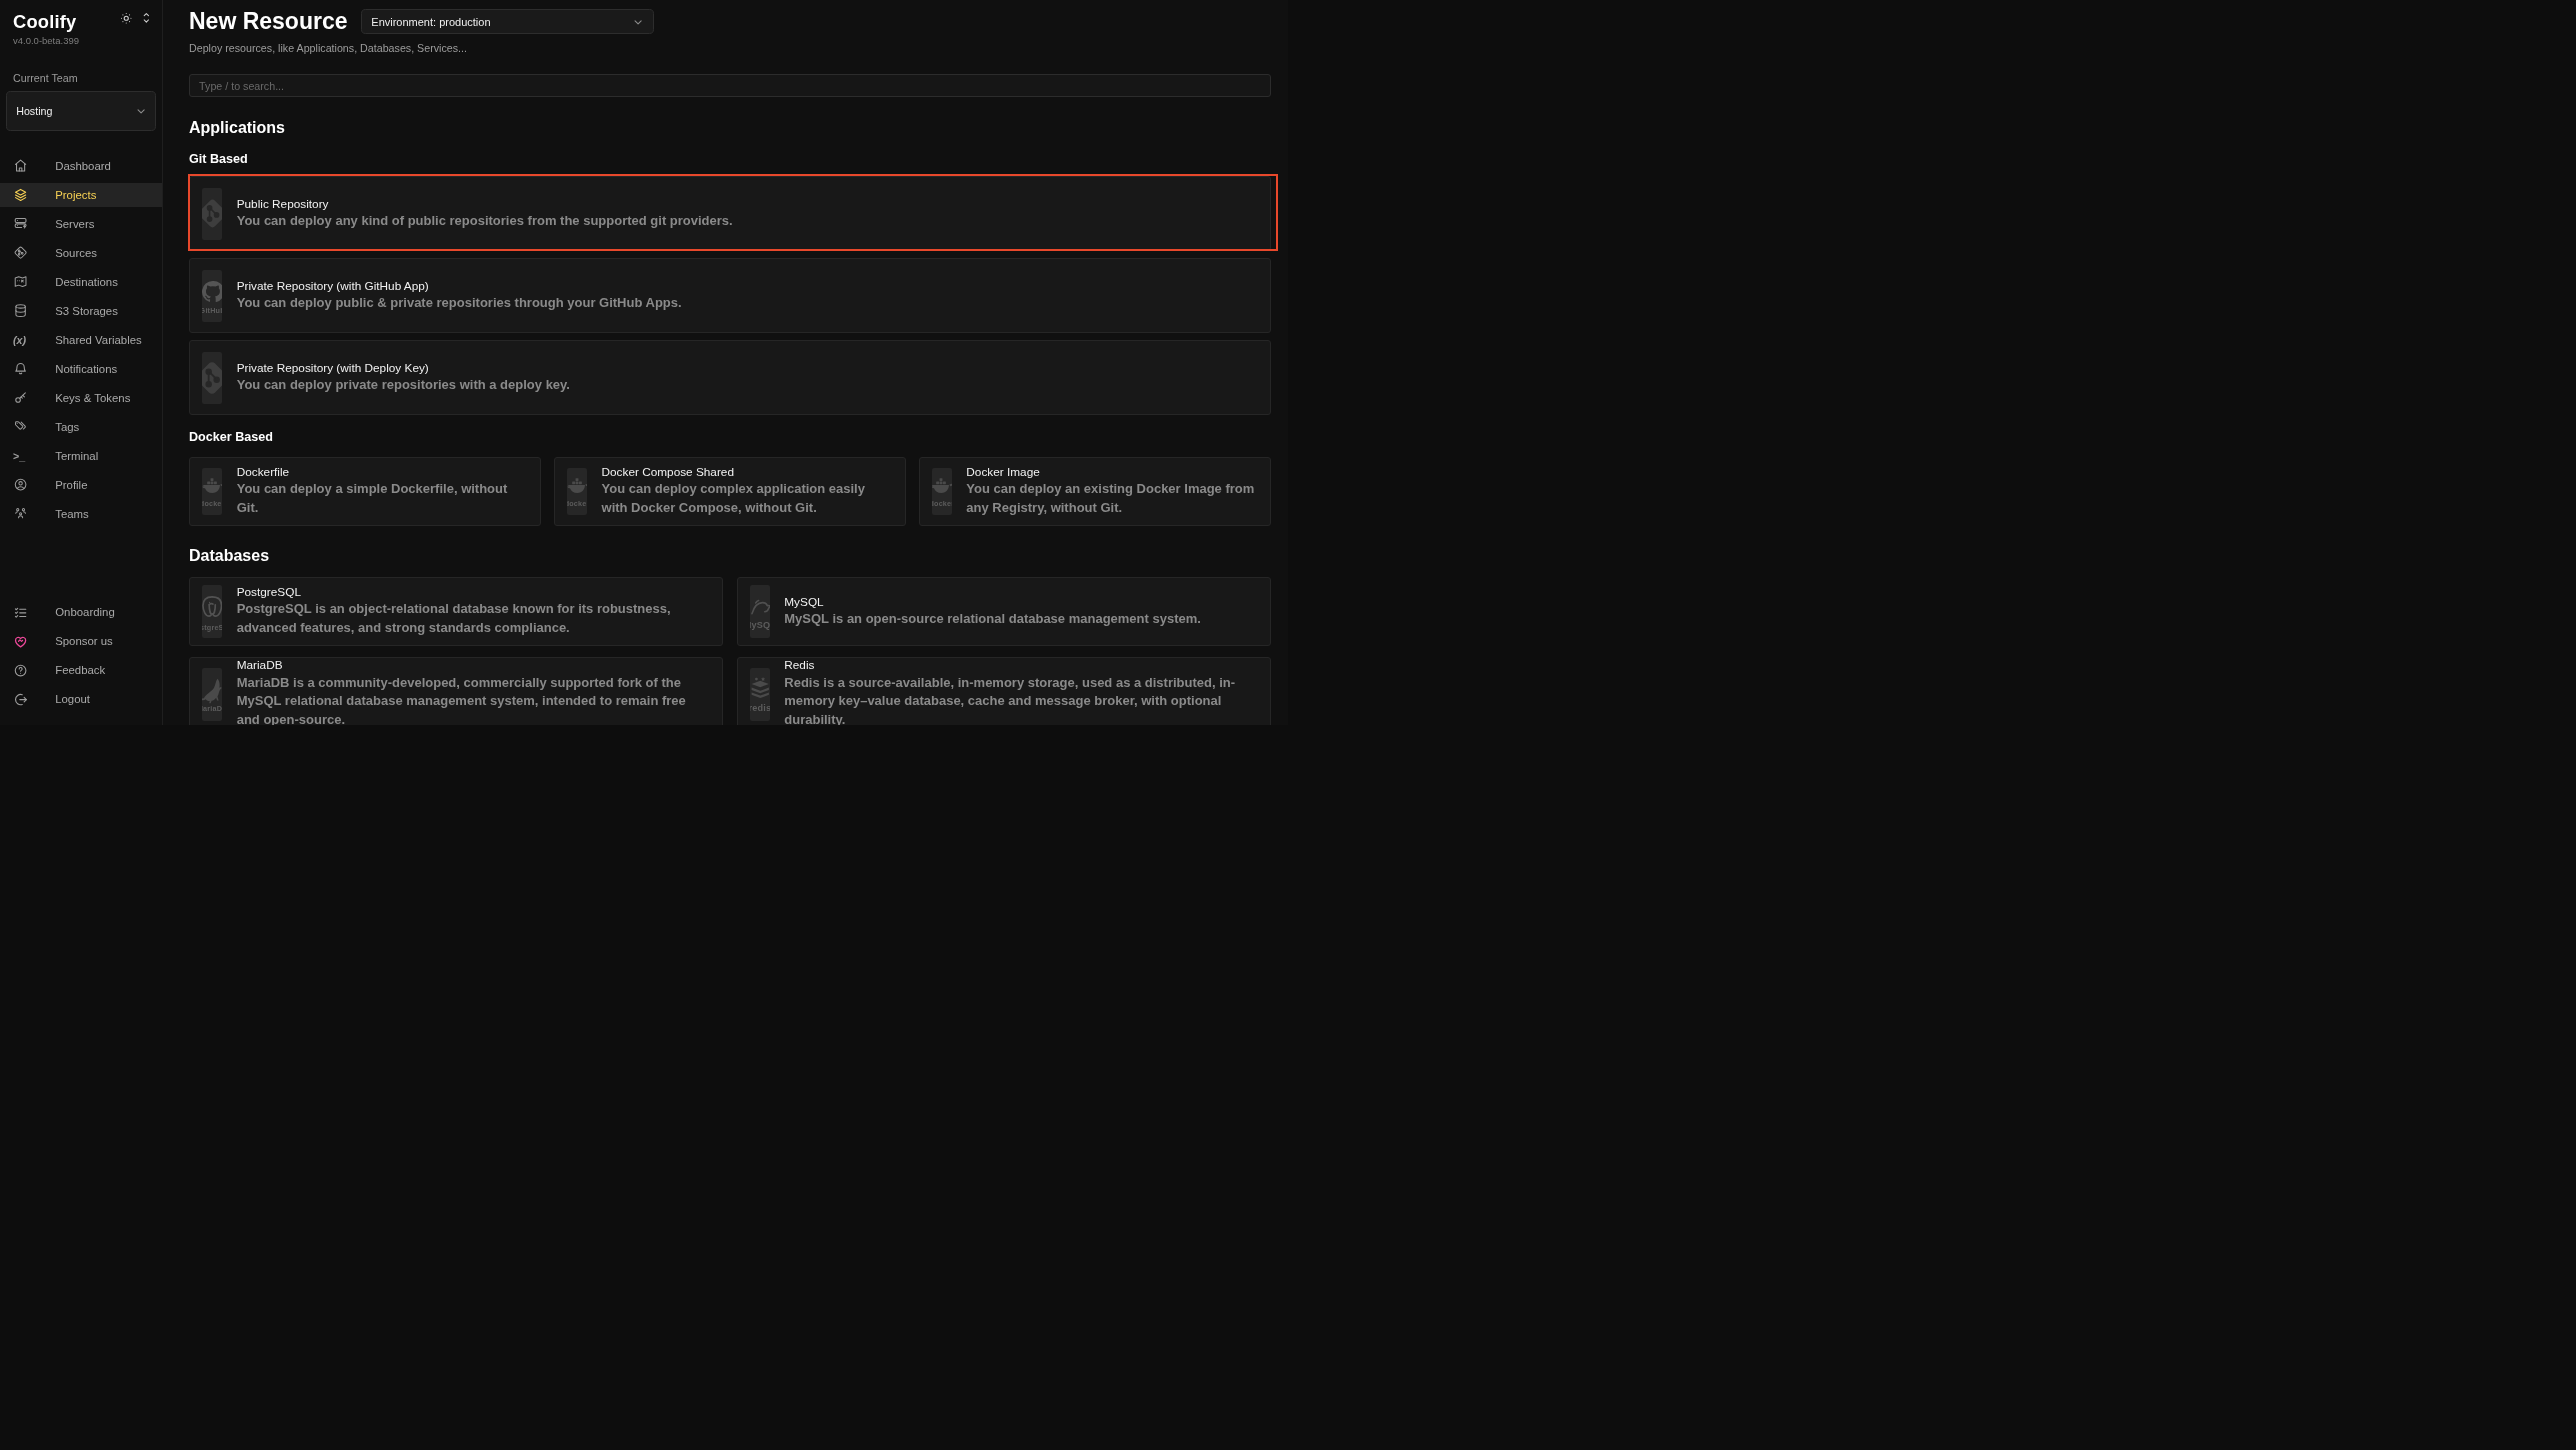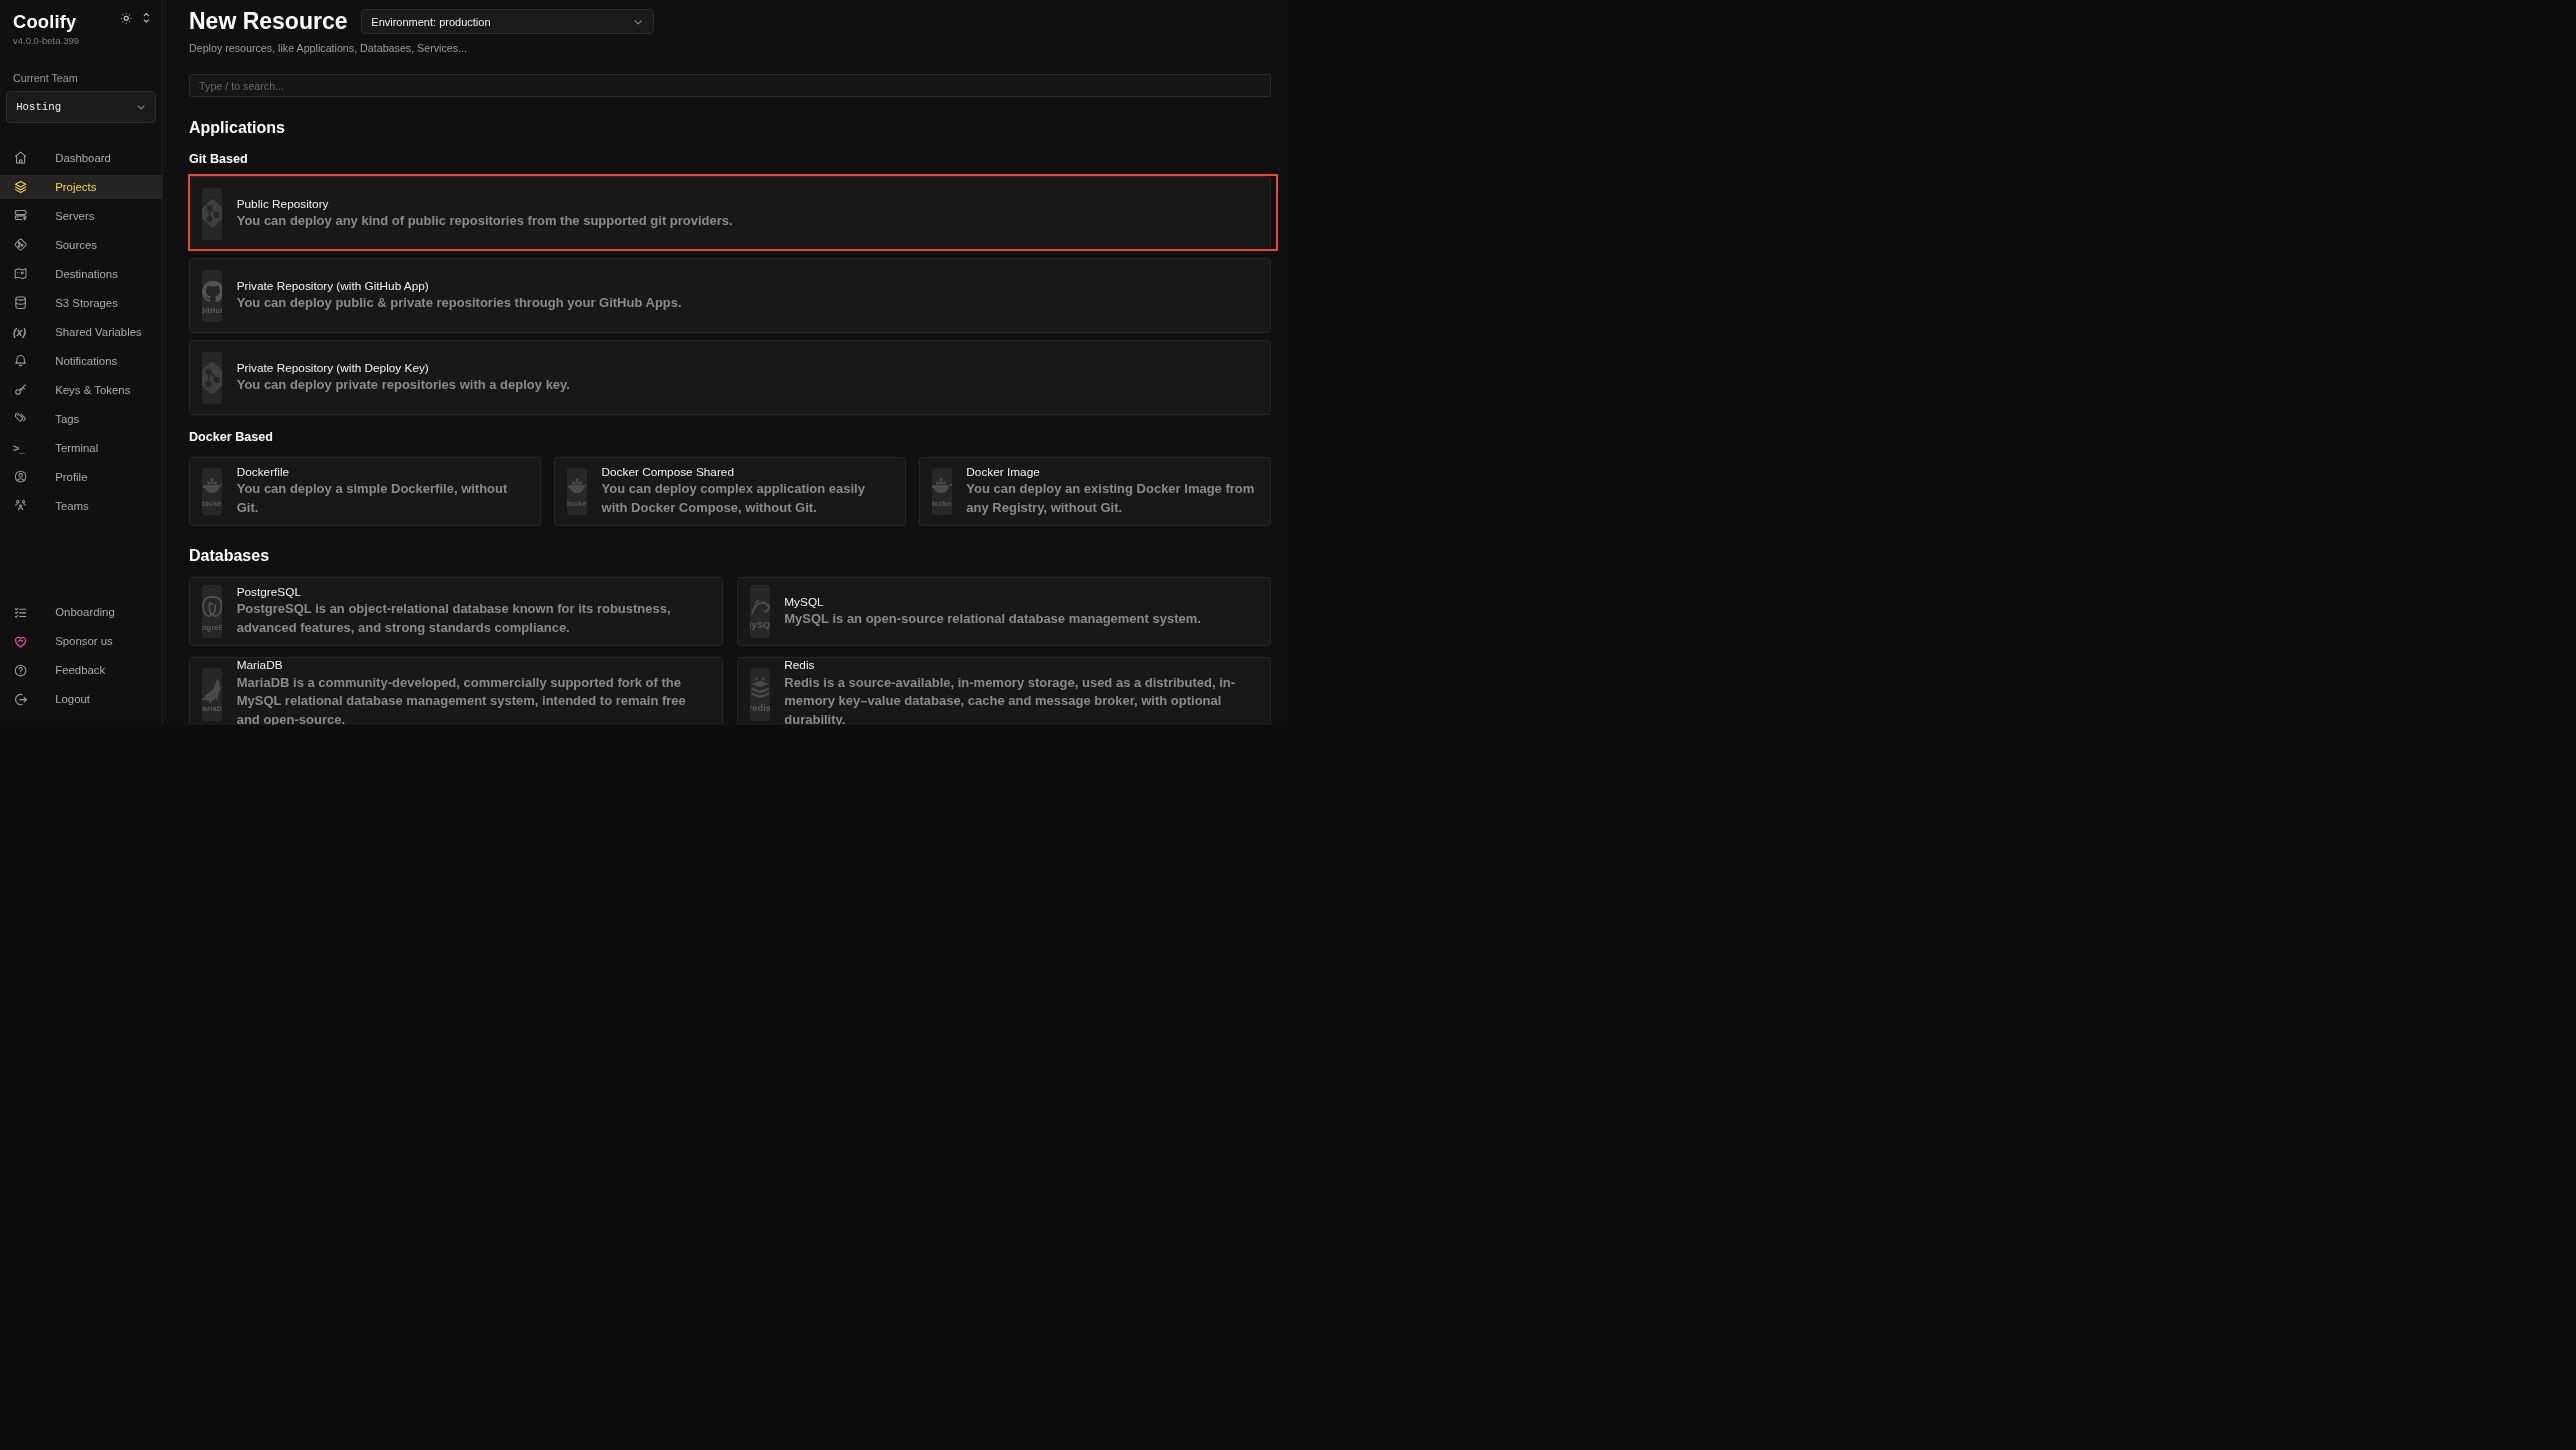--- a/index.html
+++ b/index.html
@@ -15,21 +15,21 @@
   .side-head{display:flex;align-items:flex-start;padding:0 10.7px 0 13px;}
   .brand{font-size:18.3px;font-weight:700;color:#ffffff;letter-spacing:0.2px;}
   .head-icons{margin-left:auto;display:flex;align-items:center;gap:7.6px;color:#cfcfcf;}
   .version{padding-left:13px;margin-top:2.3px;font-size:9.5px;color:#7d7d7d;}
   .team-label{padding-left:13px;margin-top:26px;font-size:10.7px;color:#9a9a9a;}
   .select{
     display:flex;align-items:center;justify-content:space-between;
     background:#1a1a1a;border:0.8px solid #2d2d2d;border-radius:4.6px;
     color:#f0f0f0;font-size:10.7px;cursor:pointer;
   }
-  .team-select{margin:6.9px 6.1px 0 6.1px;height:32px;padding:0 7.6px 0 9.1px;font-family:Liberation Mono, monospace;}
+  .team-select{margin:6.9px 6.1px 0 6.1px;height:40px;padding:0 7.6px 0 9.1px;}
   .side-nav{margin-top:23px;}
   .side-item{display:flex;align-items:center;height:24.4px;margin-bottom:4.6px;
     padding-left:13px;gap:27px;font-size:11.4px;color:#ababab;cursor:pointer;white-space:nowrap;}
   .side-item .icn{flex:none;display:flex;color:#9d9d9d;}
   .side-item.active{background:#242424;color:#f8d254;}
   .side-item.active .icn{color:#f8d254;}
   .side-foot{margin-top:auto;padding-bottom:9.1px;}
   .txt-icn{font-size:10.7px;font-weight:700;color:#9d9d9d;width:15.2px;text-align:center;font-style:italic;}
   .pink{color:#ec4899 !important;}
   

